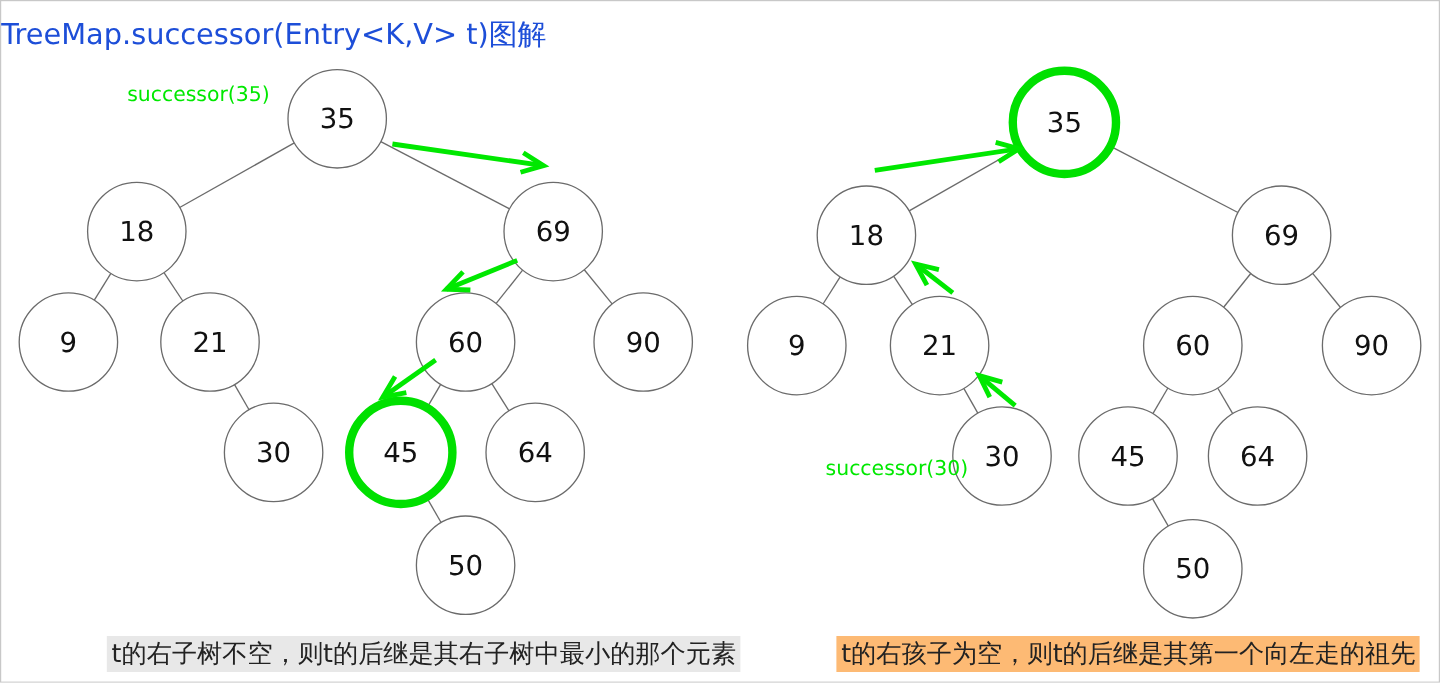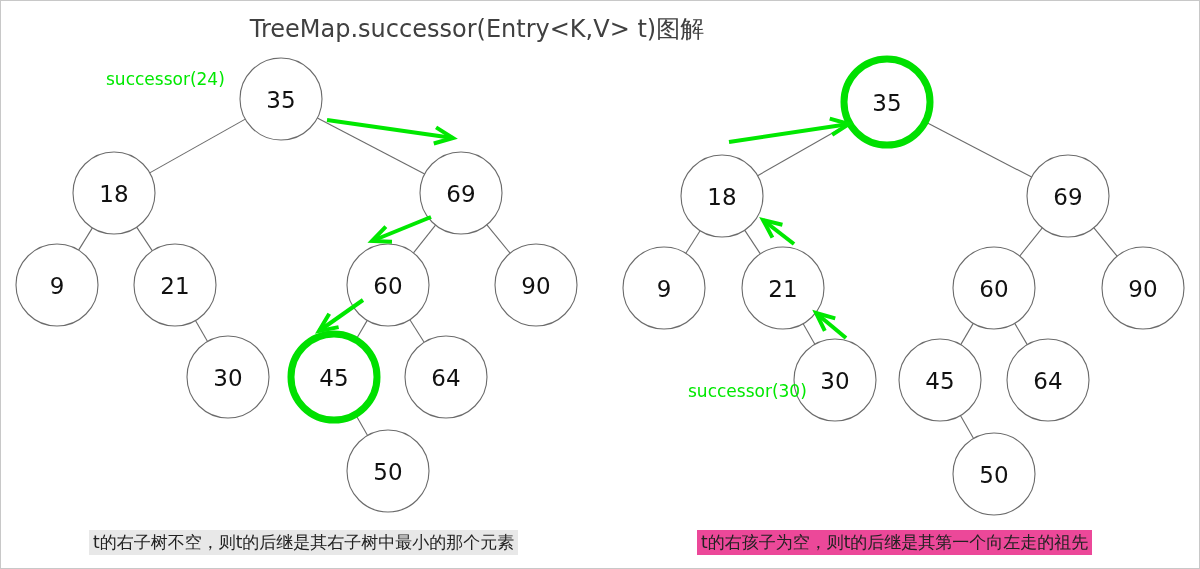--- a/index.html
+++ b/index.html
@@ -13,23 +13,22 @@
   #page{
     position:relative;
     width:1200px;height:569px;
     box-sizing:border-box;
     border:1px solid #c8c8c8;
     background:#ffffff;
   }
   #title{
     position:absolute;
     left:0;top:12px;width:952px;
-    text-align:center;
     font-size:24px;
-    color:#404040;
+    color:#1d4ed8;
     letter-spacing:0px;
     white-space:nowrap;
   }
   svg#canvas{
     position:absolute;left:0;top:0;
     width:1200px;height:569px;
     pointer-events:none;
   }
   .node-circle{
     fill:#ffffff;
@@ -69,21 +68,21 @@
     position:absolute;
     color:#00e800;
     font-size:17px;
     white-space:nowrap;
     font-family:"DejaVu Sans","Liberation Sans",sans-serif;
   }
   .caption{
     position:absolute;
     background:#e8e8e8;
     color:#222222;
-    font-size:17px;
+    font-size:21px;
     padding:1px 4px;
     white-space:nowrap;
     font-family:"DejaVu Sans","Liberation Sans",sans-serif;
   }
 </style>
 </head>
 <body>
 
 <div id="page">
 
@@ -236,19 +235,19 @@
             <g>
               <line x1="728" y1="141" x2="848" y2="123" class="arrow"></line>
               <polyline points="831.1500104763413,133.77394324528362 848,123 828.7305156645854,117.64397783357738" class="arrow-head"></polyline>
             </g>
           </g>
         </g>
       </g>
   </svg>
 
   <div id="overlays">
-      <div class="annot" style="left: 105px; top: 68px; color: rgb(0, 232, 0);">successor(24)</div>
+      <div class="annot" style="left: 105px; top: 68px; color: rgb(0, 232, 0);">successor(35)</div>
       <div class="caption" style="left: 88px; top: 529px; background: rgb(232, 232, 232);">t的右子树不空，则t的后继是其右子树中最小的那个元素</div>
       <div class="annot" style="left: 655px; top: 380px; color: rgb(0, 232, 0); margin-left: 32px;">successor(30)</div>
-      <div class="caption" style="left: 696px; top: 529px; background: #ec4899;">t的右孩子为空，则t的后继是其第一个向左走的祖先</div>
+      <div class="caption" style="left: 696px; top: 529px; background: #fdba74;">t的右孩子为空，则t的后继是其第一个向左走的祖先</div>
     </div>
 
 </div>
 
 </body></html>

